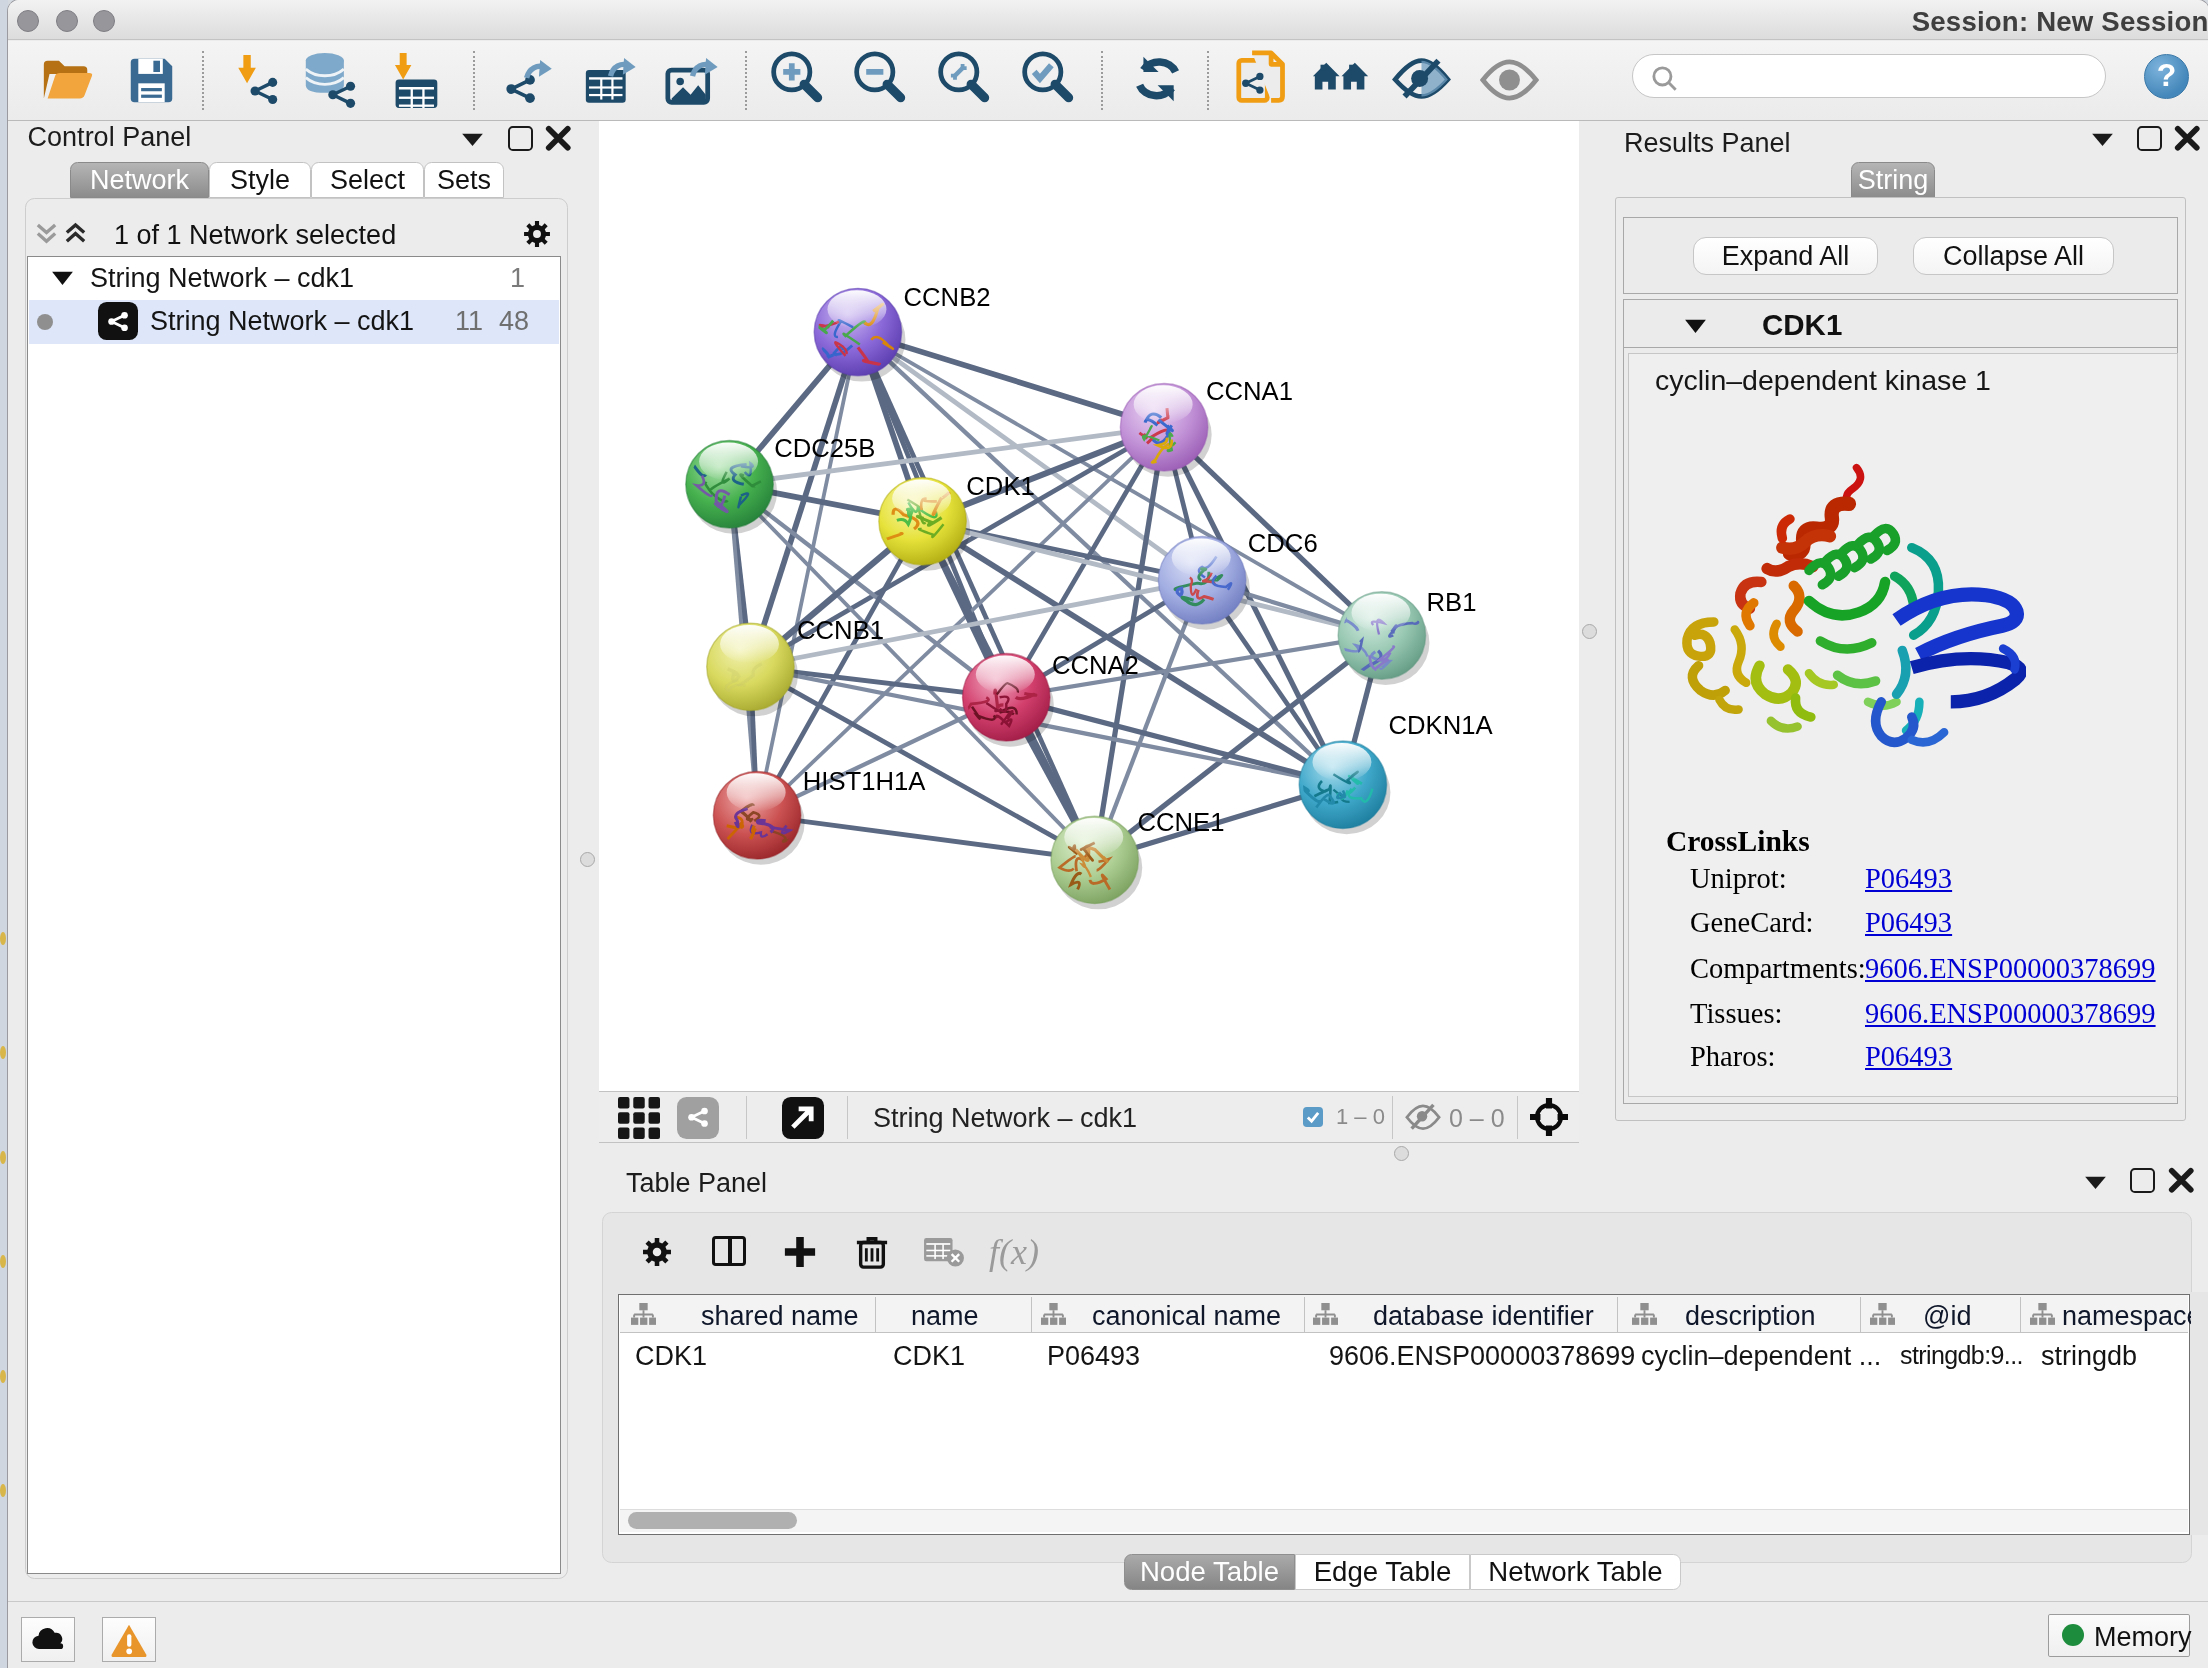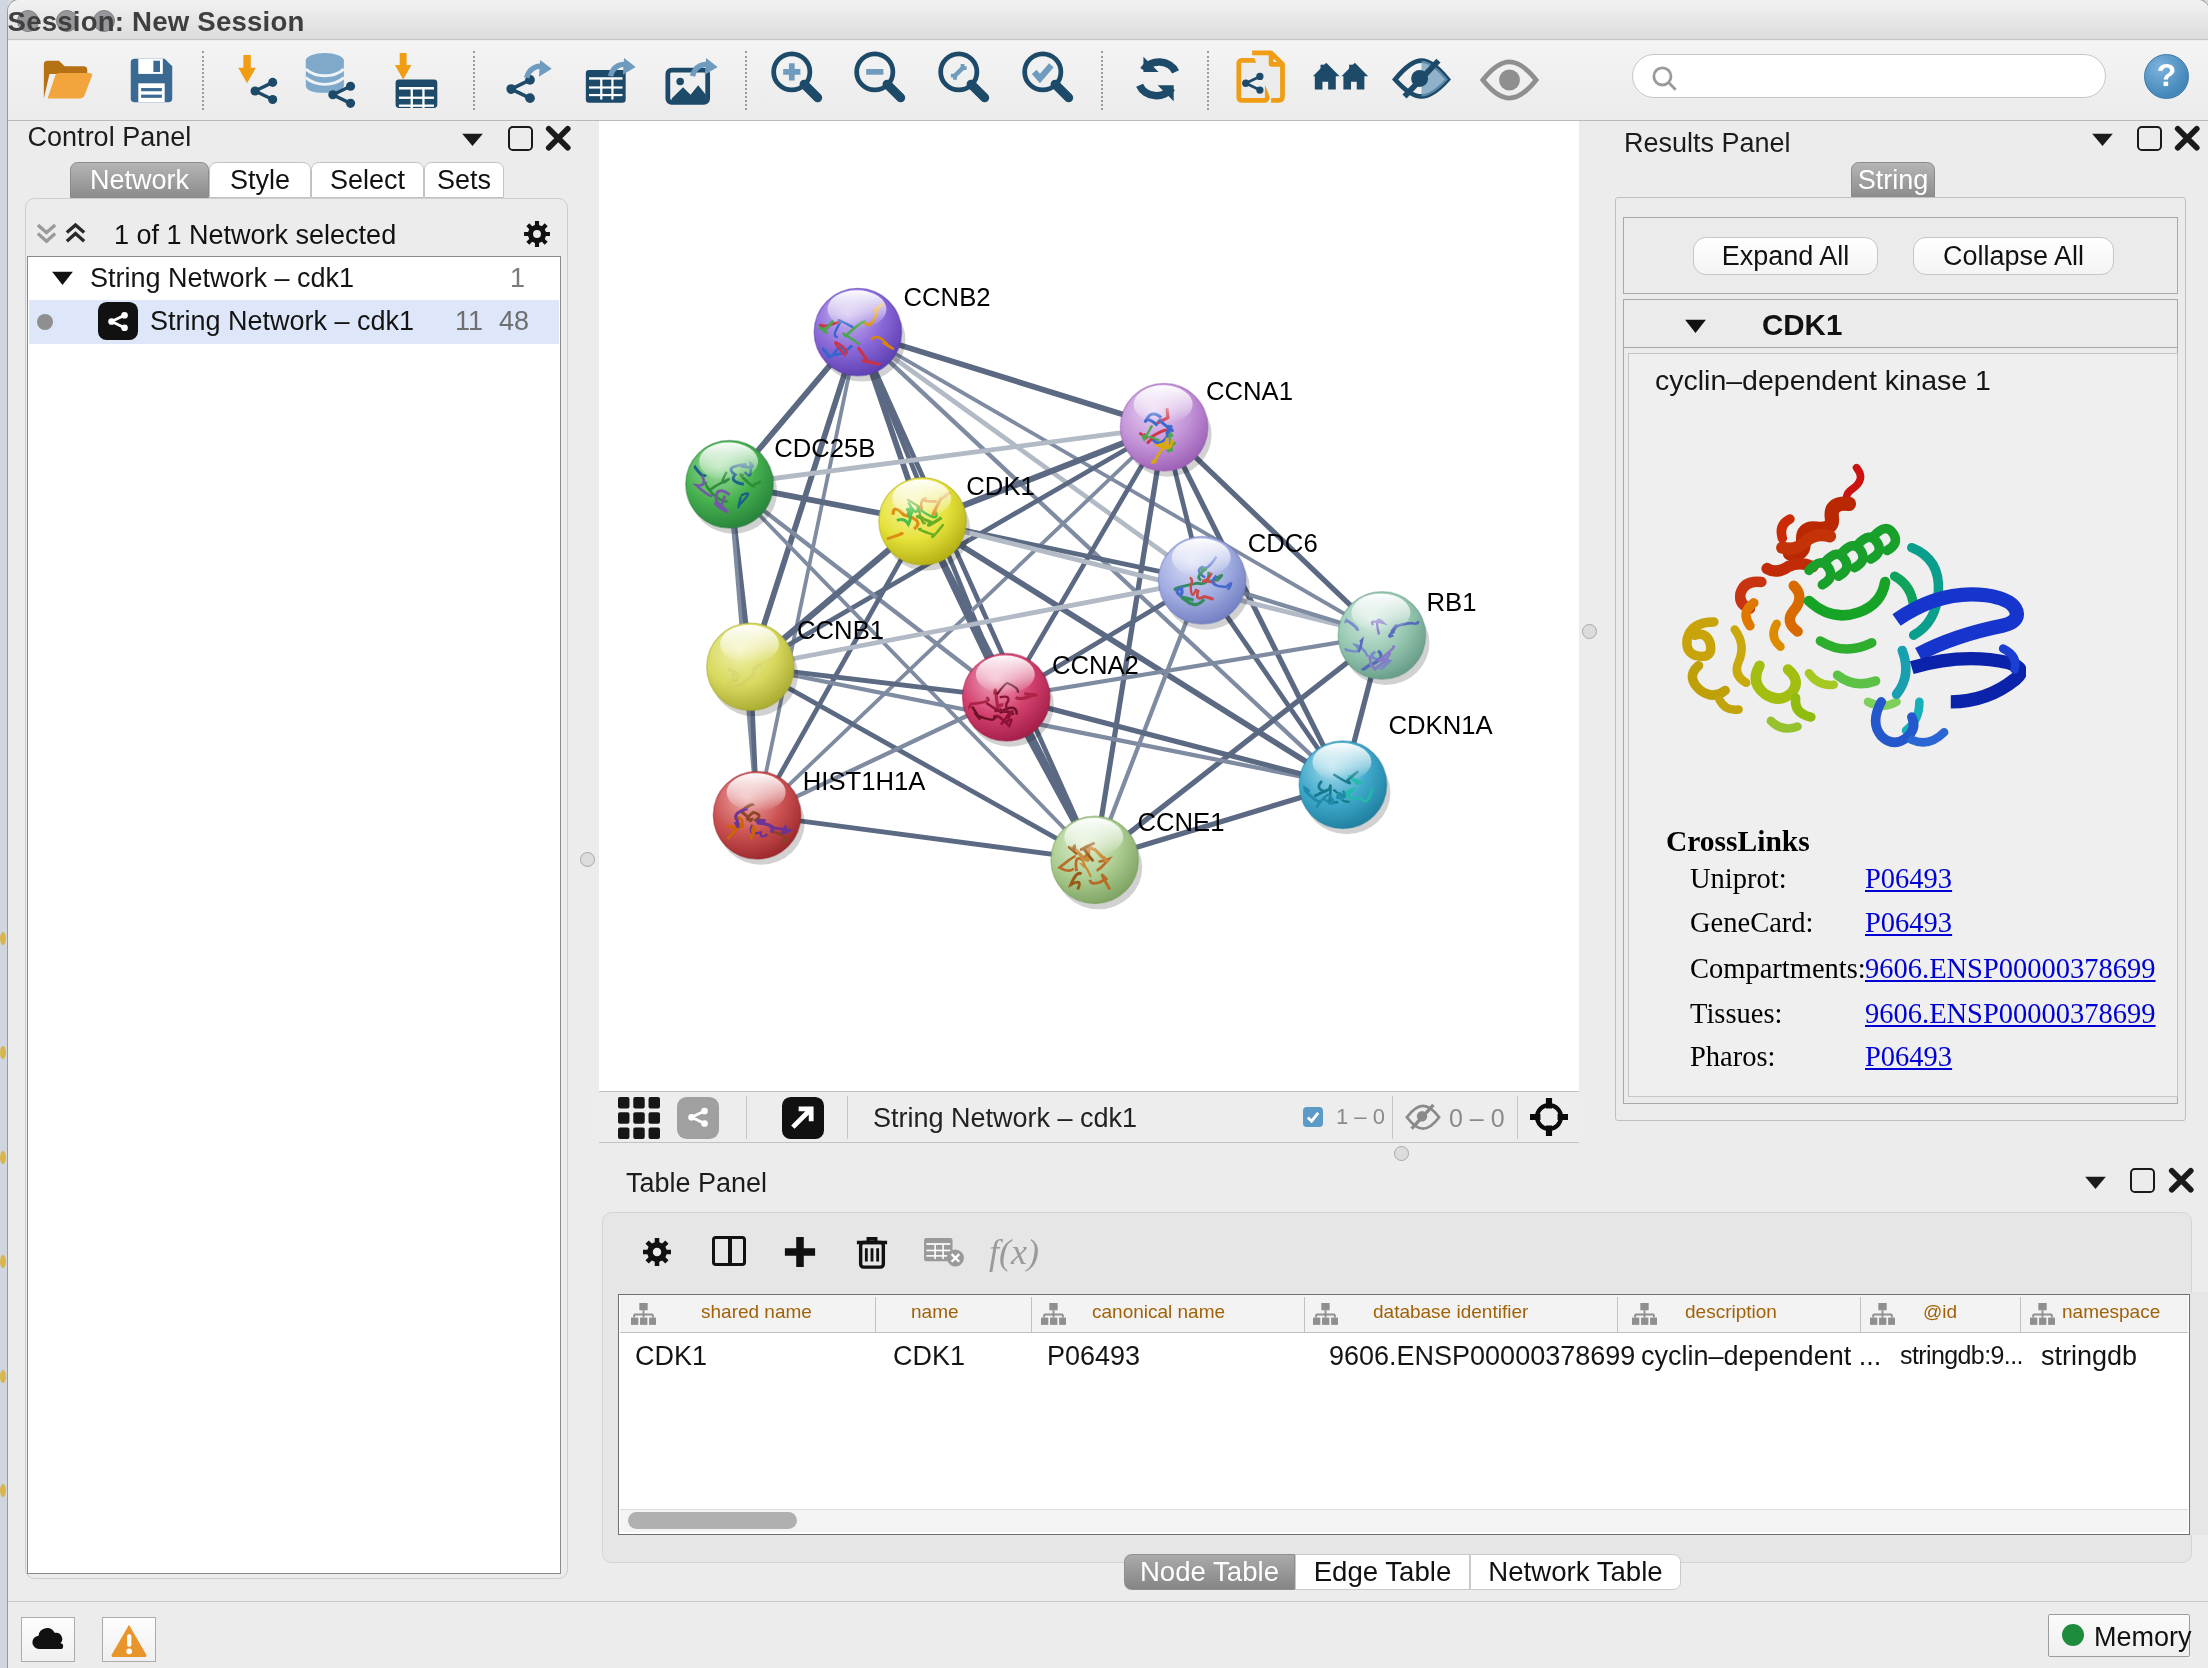--- a/index.html
+++ b/index.html
@@ -4,36 +4,36 @@
 html,body{width:2208px;height:1668px;overflow:hidden}
 body{font-family:"Liberation Sans",sans-serif;background:#d5dae1;position:relative}
 .abs{position:absolute}
 .win{position:absolute;left:7.6px;top:0;width:2201px;height:1668px;background:#ececec;
  border-top-left-radius:11.4px;border-top-right-radius:11.4px;box-shadow:0 0 0 1px #9a9aa0}
 .titlebar{position:absolute;left:0;top:0;width:100%;height:40px;
  background:linear-gradient(#f2f2f2,#dcdcdc);border-bottom:1px solid #c3c3c3;
  border-top-left-radius:11.4px;border-top-right-radius:11.4px}
 .tl{position:absolute;top:9.5px;width:22px;height:22px;border-radius:50%;
  background:#97979b;border:1px solid #7e7e84}
-.title{position:absolute;top:5.7px;left:0;width:100%;text-align:left;
+.title{position:absolute;top:5.7px;left:0;width:100%;text-align:right;
  font-size:27.6px;font-weight:700;color:#3f3f3f;letter-spacing:0.2px}
 .toolbar{position:absolute;left:0;top:41px;width:100%;height:80px;
  background:linear-gradient(#f4f4f4,#ebebeb);border-bottom:1px solid #bababa}
 .tsep{position:absolute;top:51px;height:59px;width:0;border-left:2.9px dotted #9b9b9b}
 .ptitle{font-size:27px;color:#1c1c1c}
 .tab{position:absolute;height:36px;background:#fff;border:1px solid #c2c2c2;
  color:#111;font-size:27px;text-align:center;border-radius:7.6px 7.6px 0 0}
 .tabsel{background:linear-gradient(#b5b5b5,#8c8c8c);color:#fff;border-color:#8a8a8a}
 .btn{position:absolute;background:linear-gradient(#ffffff,#f4f4f4);border:1px solid #c6c6c6;
  border-radius:13px;font-size:27px;color:#111;text-align:center}
 .seg{position:absolute;height:36px;border:1px solid #c9c9c9;background:#fff;
  font-size:27.6px;color:#111;text-align:center;line-height:34px}
 .segsel{background:linear-gradient(#aaaaaa,#858585);color:#fff;border-color:#8f8f8f}
 .cell{position:absolute;font-size:27px;color:#141414;white-space:nowrap}
-.hdrcell{position:absolute;font-size:19px;color:#a16207;white-space:nowrap}
+.hdrcell{position:absolute;font-size:27px;color:#0f172a;white-space:nowrap}
 .serif{font-family:"Liberation Serif",serif}
 a.x{color:#0000d4;text-decoration:underline}
 </style></head><body>
 <div class="abs" style="left:0;top:0;width:7.6px;height:1668px;background:#cfd6df"></div>
 <div class="abs" style="left:0px;top:932px;width:5.7px;height:13.3px;border-radius:50%;background:#d9b64a"></div>
 <div class="abs" style="left:0px;top:1046px;width:5.7px;height:13.3px;border-radius:50%;background:#d9b64a"></div>
 <div class="abs" style="left:0px;top:1151px;width:5.7px;height:13.3px;border-radius:50%;background:#d9b64a"></div>
 <div class="abs" style="left:0px;top:1255px;width:5.7px;height:13.3px;border-radius:50%;background:#d9b64a"></div>
 <div class="abs" style="left:0px;top:1370px;width:5.7px;height:13.3px;border-radius:50%;background:#d9b64a"></div>
 <div class="abs" style="left:0px;top:1484px;width:5.7px;height:13.3px;border-radius:50%;background:#d9b64a"></div>

